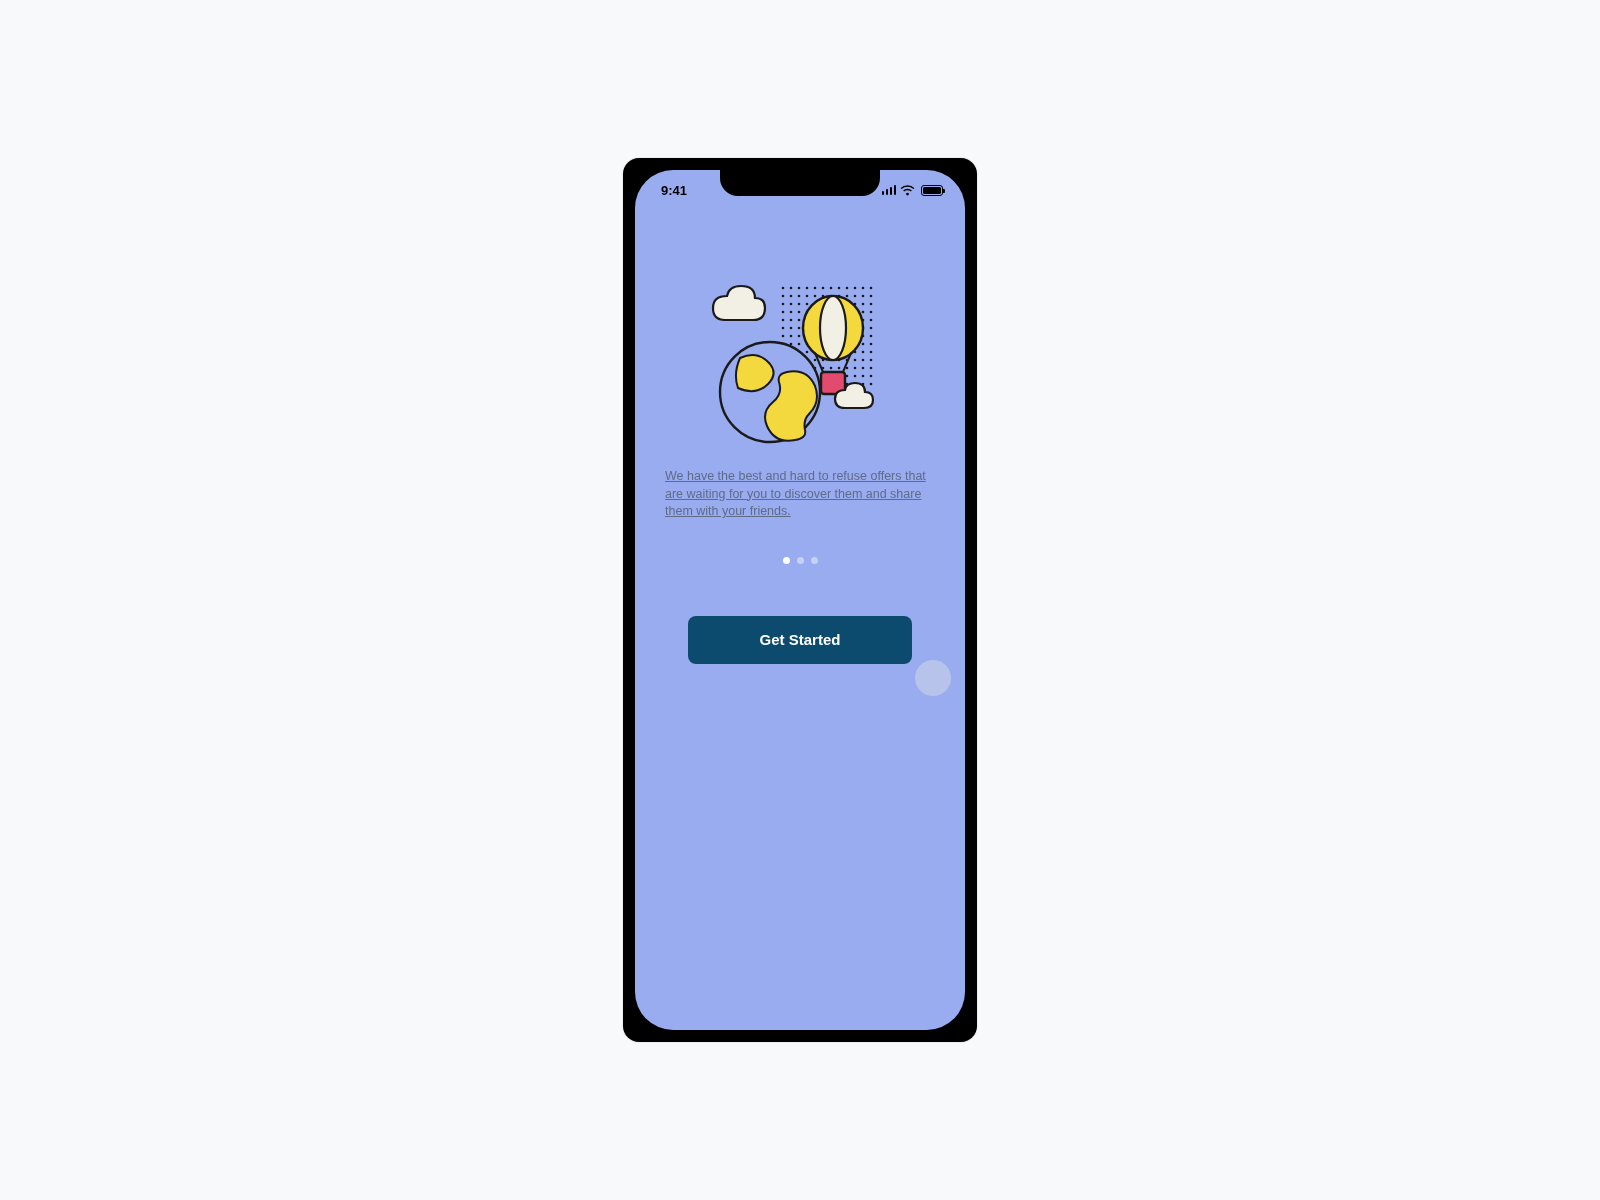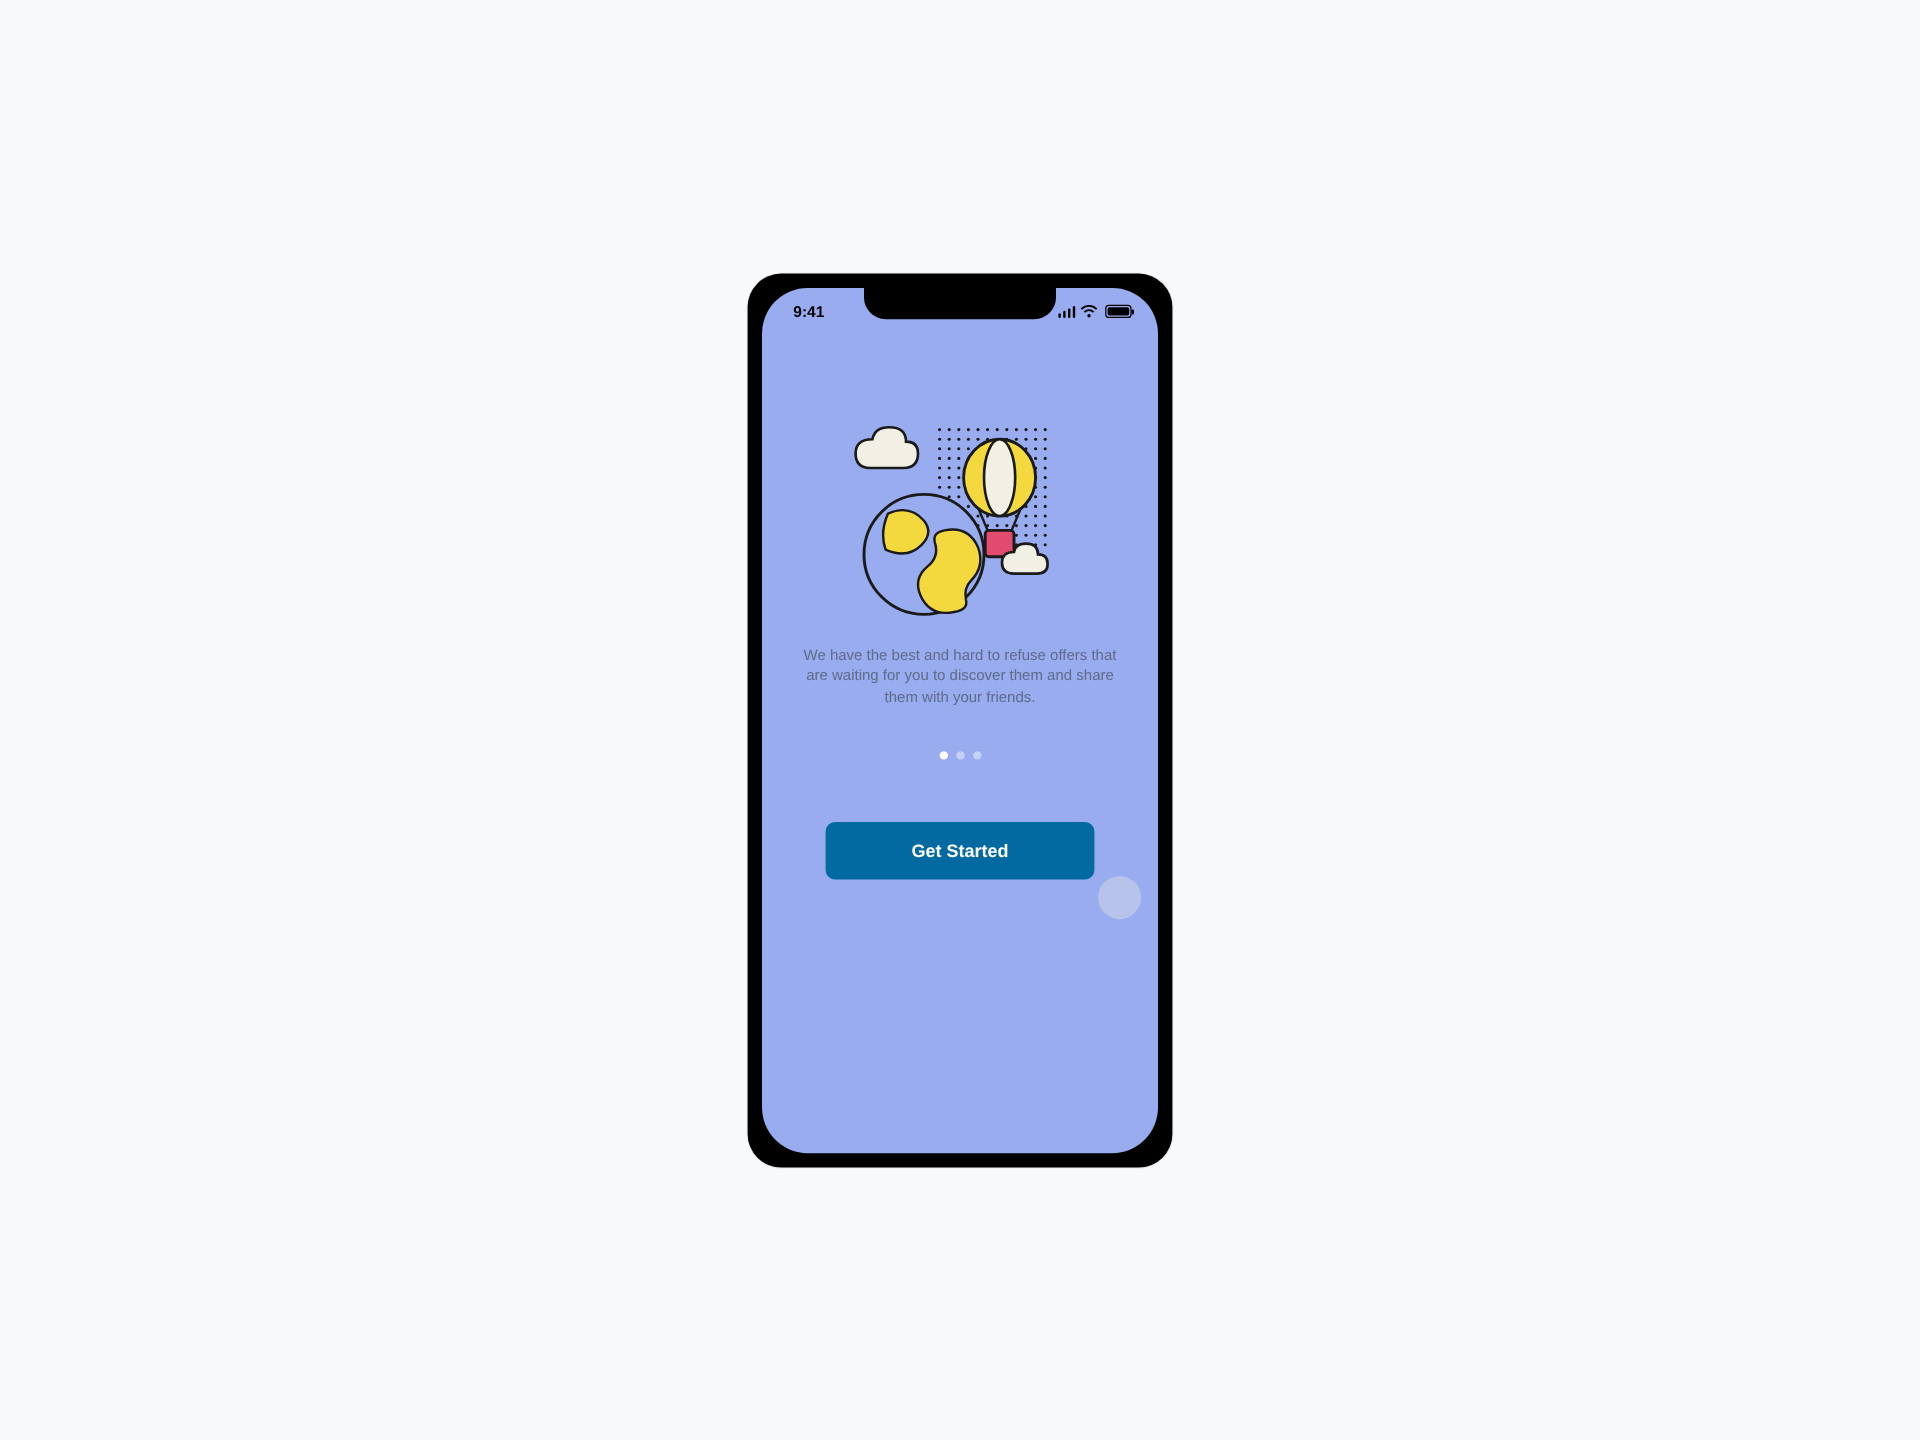--- a/index.html
+++ b/index.html
@@ -8,23 +8,23 @@
     height: 1200px;
     background: #f7f9fb;
     font-family: -apple-system, BlinkMacSystemFont, "Segoe UI", Helvetica, Arial, sans-serif;
     display: flex;
     align-items: center;
     justify-content: center;
     overflow: hidden;
   }
   .phone-frame {
     width: 354px;
-    height: 745px;
-    background: #000;
-    border-radius: 28px;
+    height: 884px;
+    background: #000;
+    border-radius: 16px;
     padding: 12px;
     position: relative;
     box-shadow: 0 0 0 1px rgba(0,0,0,0.05);
   }
   .phone-screen {
     width: 100%;
     height: 100%;
     background: #98acef;
     border-radius: 38px;
     overflow: hidden;
@@ -120,41 +120,42 @@
     color: #141414;
     text-align: center;
     line-height: 1.35;
     letter-spacing: -0.2px;
     padding: 0 4px;
   }
   .subtext {
     margin-top: 18px;
     font-size: 12.5px;
     color: #5e6b8a;
-    text-align: center;
+    text-align: left;
     line-height: 1.4;
     padding: 0 10px;
+    text-decoration: underline;
   }
   .dots {
     margin-top: 36px;
     display: flex;
     gap: 7px;
   }
   .dot {
     width: 7px;
     height: 7px;
     border-radius: 50%;
     background: rgba(255,255,255,0.45);
   }
   .dot.active { background: #fff; }
   .cta-button {
     margin-top: 52px;
     width: 224px;
     height: 48px;
-    background: #0369a1;
+    background: #0c4a6e;
     color: #fff;
     border: none;
     border-radius: 8px;
     font-size: 15px;
     font-weight: 700;
     cursor: pointer;
   }
   .touch-indicator {
     position: absolute;
     width: 36px;

